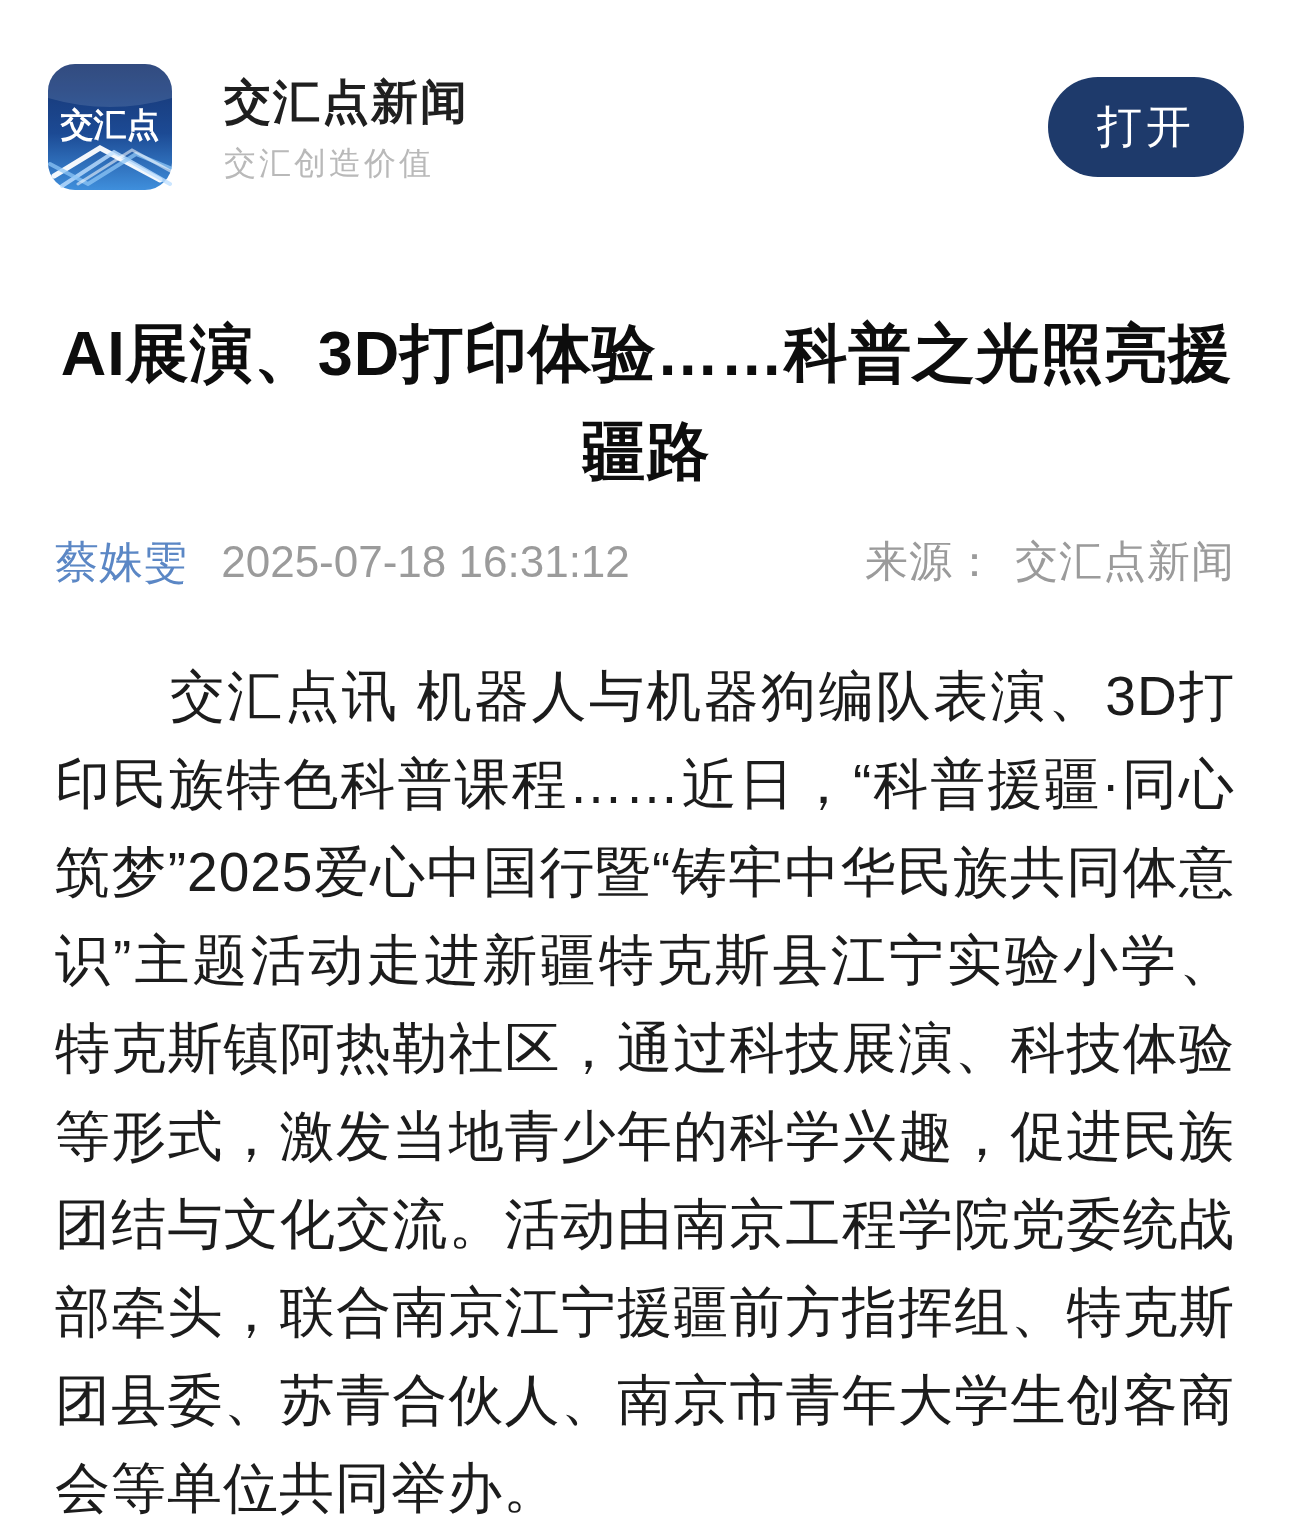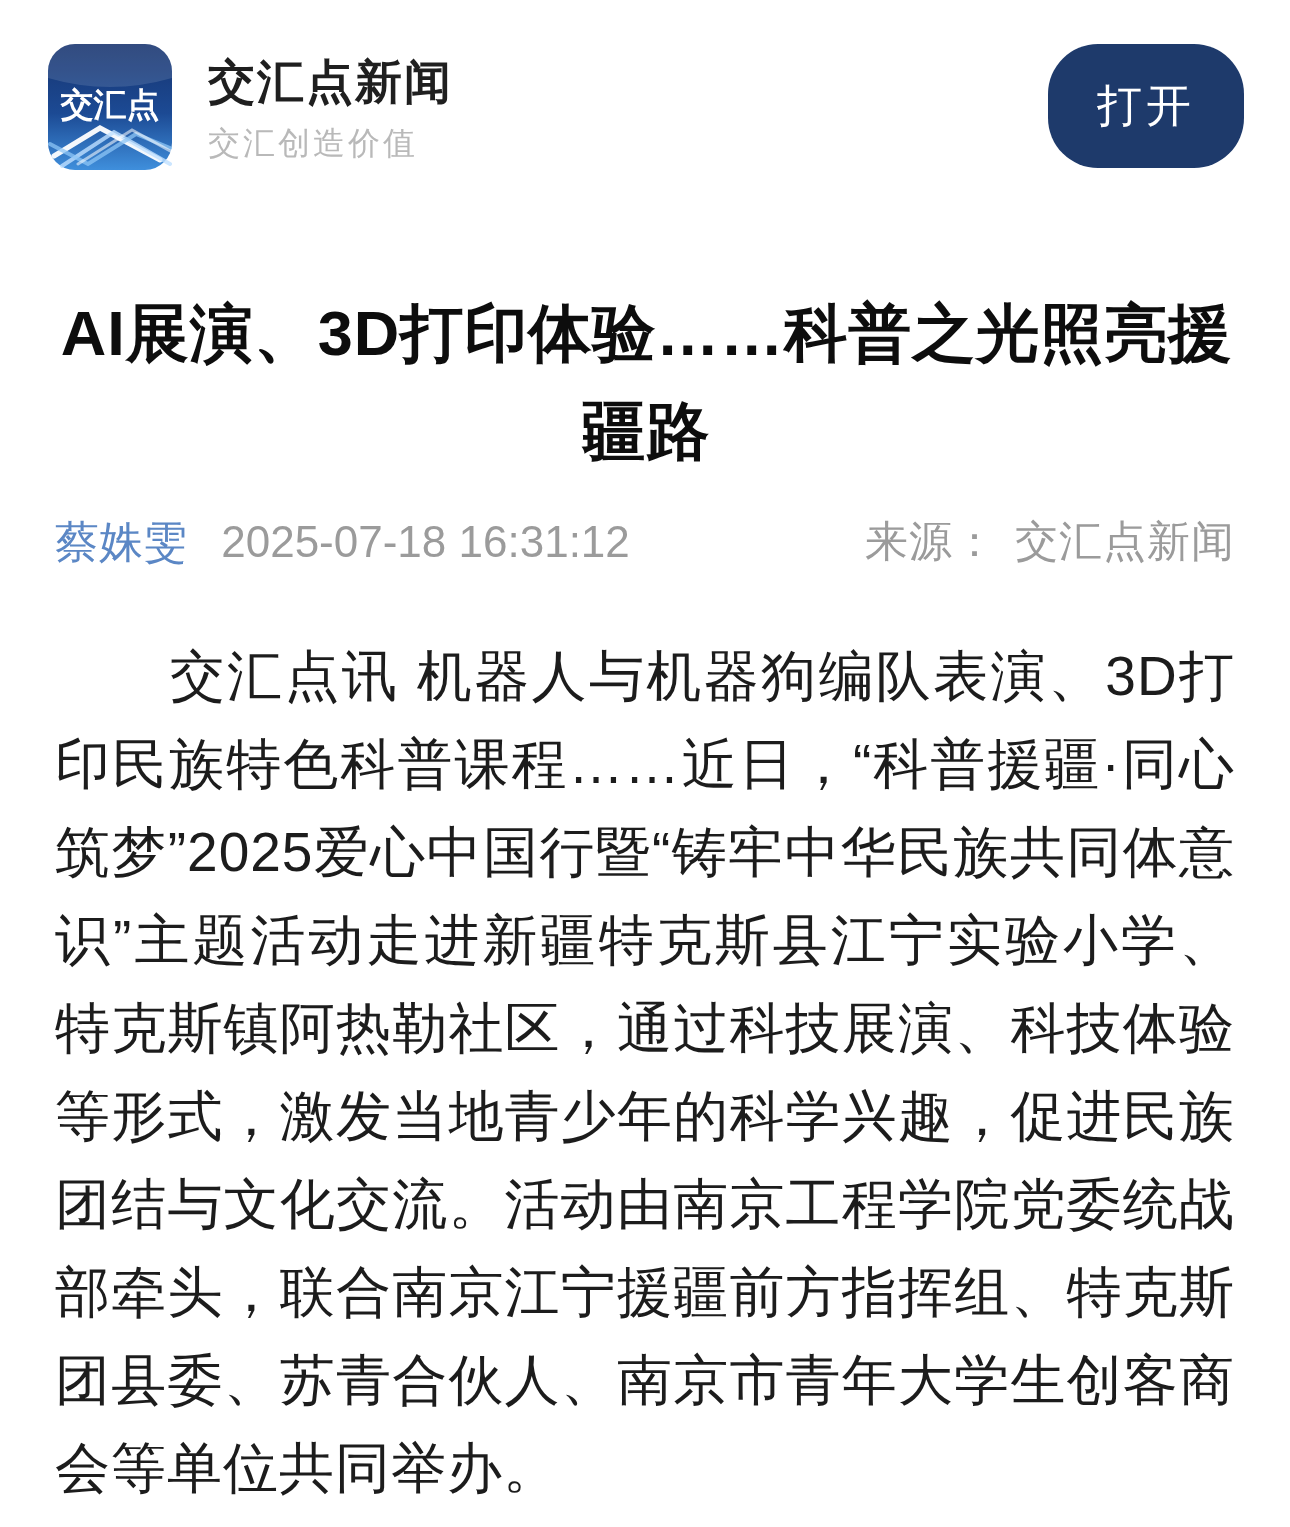--- a/index.html
+++ b/index.html
@@ -12,21 +12,23 @@
     width: 1290px;
     height: 1527px;
     background: #ffffff;
     overflow: hidden;
     position: relative;
   }
 
   
   .app-banner {
     display: flex;
-    padding: 44px 46px 0 48px;
+    align-items: center;
+    padding: 64px 46px 0 48px;
+    gap: 16px;
   }
   .app-logo {
     width: 124px;
     height: 126px;
     flex: 0 0 auto;
     display: block;
   }
   .app-text {
     margin-left: 36px;
     display: flex;
@@ -44,21 +46,21 @@
     margin-top: 14px;
     font-size: 32px;
     font-weight: 400;
     color: #b9b9b9;
     letter-spacing: 3px;
     line-height: 1.1;
   }
   .open-button {
     margin-left: auto;
     width: 196px;
-    height: 124px;
+    height: 100px;
     border: none;
     border-radius: 50px;
     background: #1e3a6b;
     color: #ffffff;
     font-size: 45px;
     font-weight: 500;
     letter-spacing: 4px;
     font-family: Liberation Sans, sans-serif;
     display: flex;
     align-items: center;

